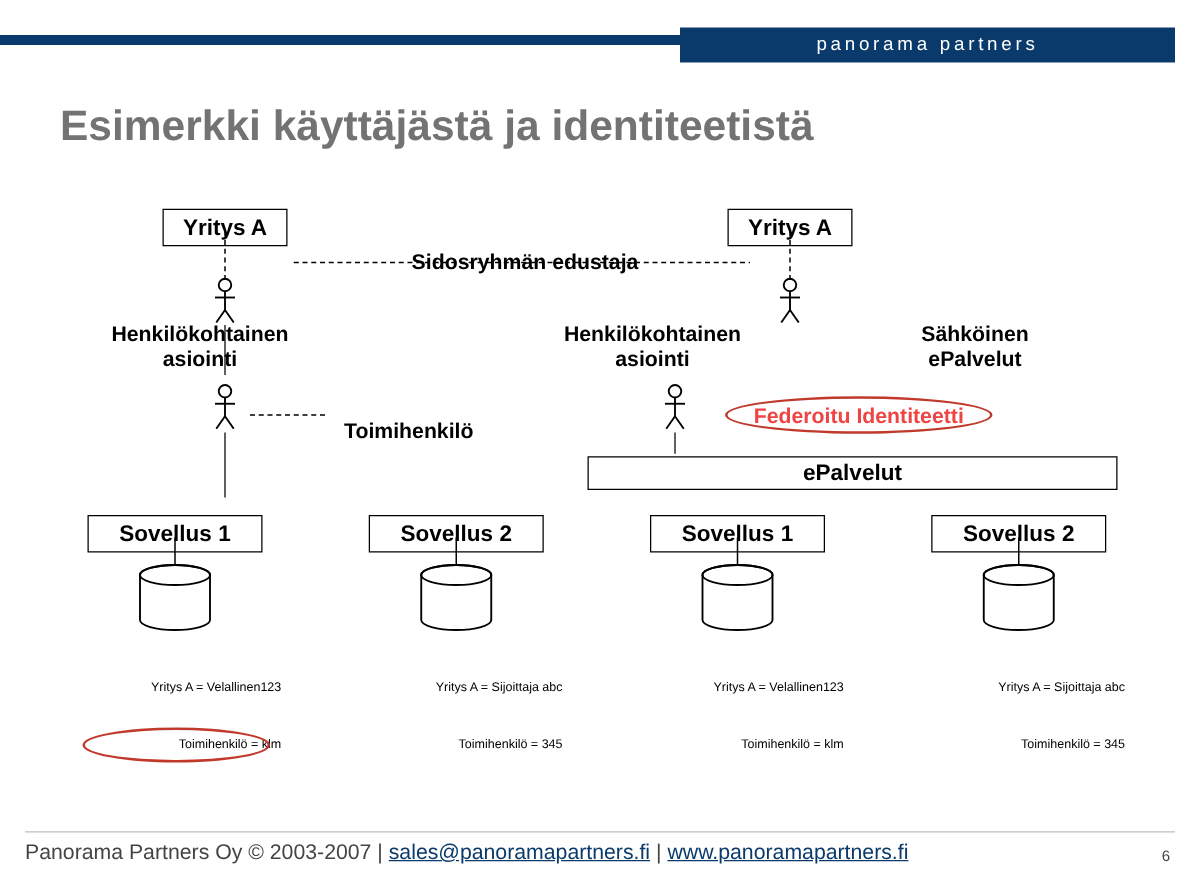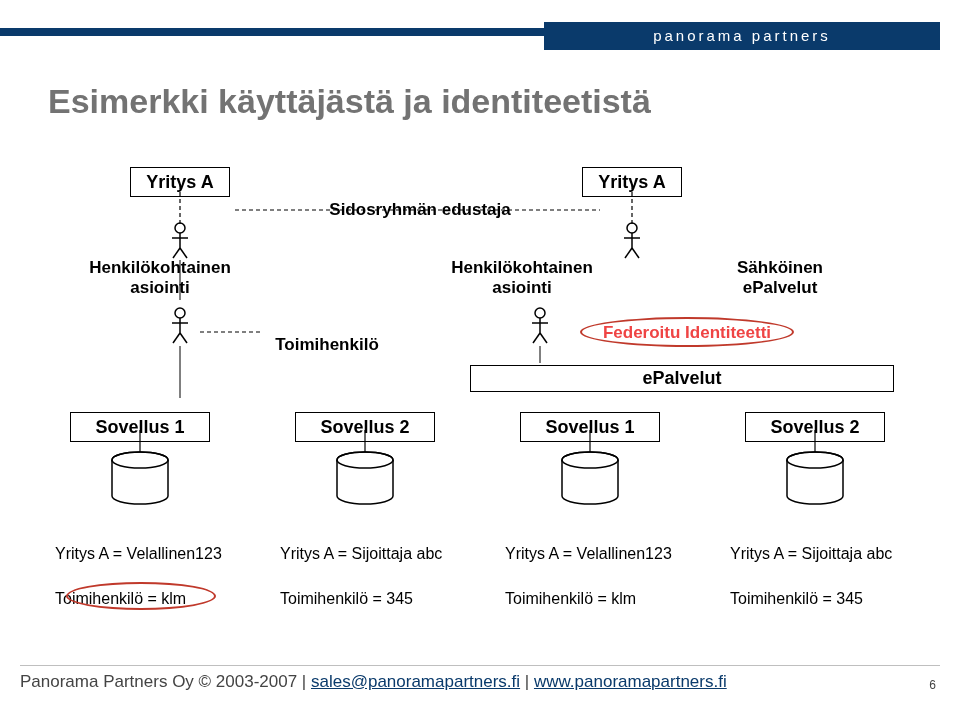--- a/index.html
+++ b/index.html
@@ -77,22 +77,22 @@
     font-size: 17px;
     font-weight: bold;
     text-align: center;
     line-height: 1.15;
   }
   .caption.red { color: #ef4444; }
 
   
   .small {
     position: absolute;
-    font-size: 16px;
-    text-align: left;
+    font-size: 10px;
+    text-align: right;
   }
 
   
   .oval {
     position: absolute;
     border: 2px solid #c0392b;
     border-radius: 50%;
     background: transparent;
   }
 

